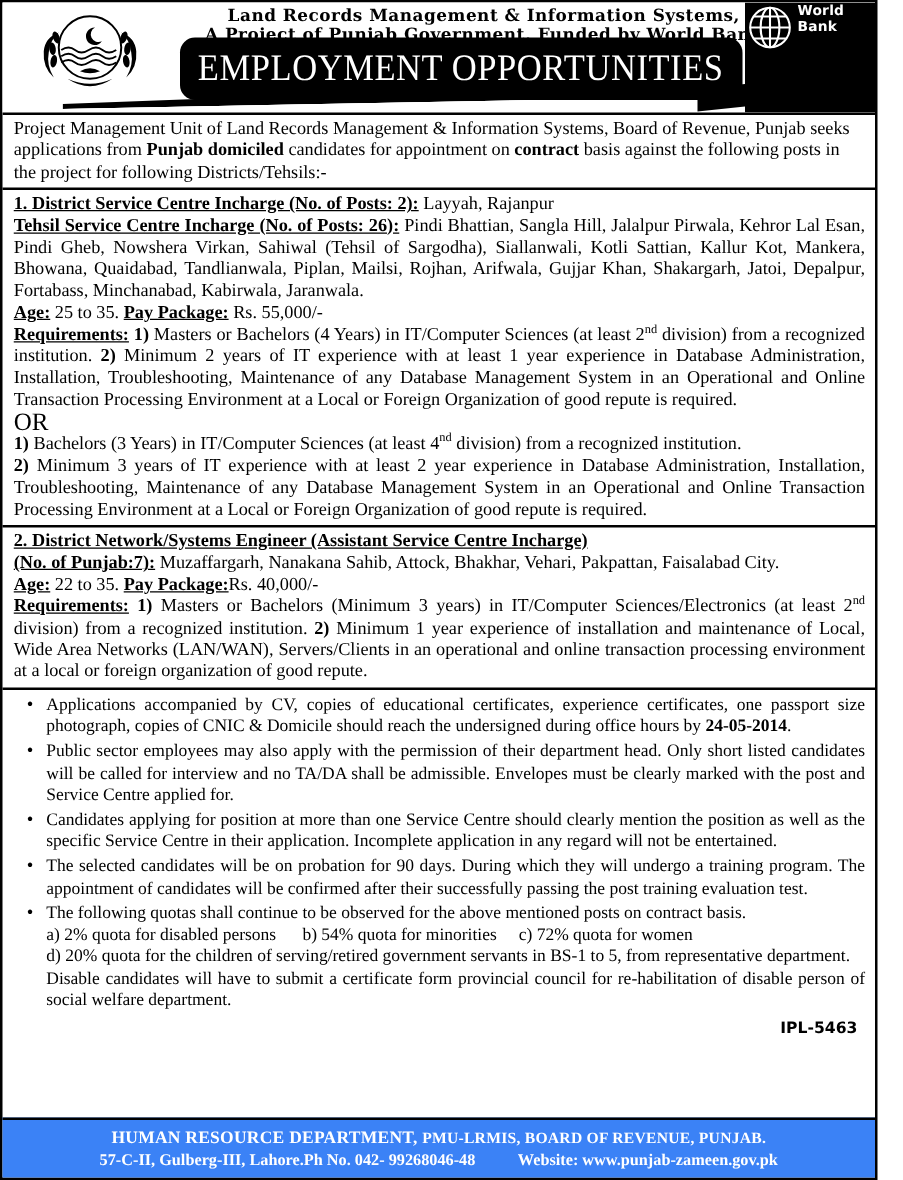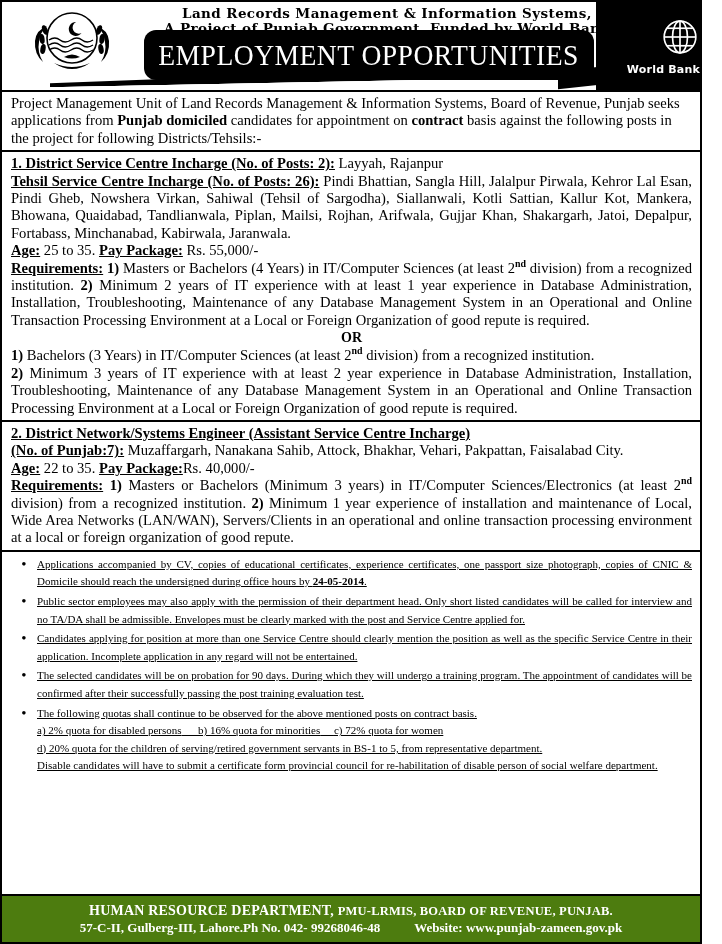--- a/index.html
+++ b/index.html
@@ -66,21 +66,21 @@
     font-family:"Liberation Serif","DejaVu Serif",serif;
     font-size:30px;
     font-weight:400;
     letter-spacing:.5px;
     transform:scaleX(.92);
     white-space:nowrap;
   }
   .wb{
     position:absolute;right:0;top:0;width:104px;height:88px;
     z-index:4;
-    display:flex;flex-direction:column;align-items:flex-end;justify-content:center;
+    display:flex;align-items:flex-start;justify-content:center;
     gap:2px;
   }
   .wb-label{
     color:#fff;
     font-family:"DejaVu Sans","Liberation Sans",sans-serif;
     font-weight:bold;font-size:11px;letter-spacing:.2px;
   }
 
   
   .body{
@@ -95,56 +95,55 @@
   p{margin:0;}
   .jt{
     text-align:justify;
     text-justify:inter-word;
     font-size:14.6px;
     line-height:17.4px;
   }
   .jt-last{text-align:left;}
   b{font-weight:bold;}
   .u{text-decoration:underline;font-weight:bold;}
-  sup{font-size:.68em;vertical-align:super;line-height:0;font-weight:bold;}
-  .ctr{text-align:center;font-weight:bold;font-size:14px;line-height:18px;}
+  sup{font-size:.68em;vertical-align:super;line-height:0;font-weight:normal;}
+  .ctr{font-weight:normal;font-size:20px;line-height:18px;}
 
   
   .bullets{padding:4px 8px 0 9px;flex:1 1 auto;position:relative;}
   .bul{
     display:flex;
     margin-bottom:2px;
   }
   .dot{
     flex:0 0 26px;
     font-size:15px;line-height:17.6px;
     text-align:center;
     padding-top:0px;
   }
   .btxt{
     flex:1 1 auto;
     text-align:justify;
     text-justify:inter-word;
-    font-size:11px;
+    font-size:14px;
     line-height:17.6px;
-    text-decoration:underline;
   }
   .btxt .nj{text-align:left;}
   .quota-row{white-space:pre;}
   .ipl{
     text-align:right;
     font-family:"DejaVu Sans","Liberation Sans",sans-serif;
     font-weight:bold;font-size:12.5px;
     padding:2px 6px 1px 0;
   }
 
   
   .footer{
     flex:0 0 46px;height:46px;
-    background:#4d7c0f;color:#fff;
+    background:#3b82f6;color:#fff;
     display:flex;flex-direction:column;
     align-items:center;justify-content:center;
     gap:1px;
     border-top:2px solid #000;
   }
   .f1{
     font-family:"Liberation Serif","DejaVu Serif",serif;
     font-weight:bold;font-size:14px;letter-spacing:.2px;
   }
   .f1 .sm{font-size:12.5px;}
@@ -223,21 +222,21 @@
     <div class="blk">
       <p class="jt jt-last"><span>Project Management Unit of Land Records Management &amp; Information Systems, Board of Revenue, Punjab seeks applications from </span><b>Punjab domiciled</b><span> candidates for appointment on </span><b>contract</b><span> basis against the following posts in the project for following Districts/Tehsils:-</span></p>
     </div>
 
     <div class="blk">
       <p class="jt jt-last"><span class="u">1. District Service Centre Incharge (No. of Posts: 2):</span><span> Layyah, Rajanpur</span></p>
       <p class="jt"><span class="u">Tehsil Service Centre Incharge (No. of Posts: 26):</span><span> Pindi Bhattian, Sangla Hill, Jalalpur Pirwala, Kehror Lal Esan, Pindi Gheb, Nowshera Virkan, Sahiwal (Tehsil of Sargodha), Siallanwali, Kotli Sattian, Kallur Kot, Mankera, Bhowana, Quaidabad, Tandlianwala, Piplan, Mailsi, Rojhan, Arifwala, Gujjar Khan, Shakargarh, Jatoi, Depalpur, Fortabass, Minchanabad, Kabirwala, Jaranwala.</span></p>
       <p class="jt jt-last"><span class="u">Age:</span><span> 25 to 35. </span><span class="u">Pay Package:</span><span> Rs. 55,000/-</span></p>
       <p class="jt"><span class="u">Requirements:</span><b> 1)</b><span> Masters or Bachelors (4 Years) in IT/Computer Sciences (at least 2</span><sup>nd</sup><span> division) from a recognized institution. </span><b>2)</b><span> Minimum 2 years of IT experience with at least 1 year experience in Database Administration, Installation, Troubleshooting, Maintenance of any Database Management System in an Operational and Online Transaction Processing Environment at a Local or Foreign Organization of good repute is required.</span></p>
       <p class="ctr">OR</p>
-      <p class="jt jt-last"><b>1)</b><span> Bachelors (3 Years) in IT/Computer Sciences (at least 2</span><sup>nd</sup><span> division) from a recognized institution.</span></p>
+      <p class="jt jt-last"><b>1)</b><span> Bachelors (3 Years) in IT/Computer Sciences (at least 4</span><sup>nd</sup><span> division) from a recognized institution.</span></p>
       <p class="jt"><b>2)</b><span>  Minimum 3 years of IT experience with at least 2 year experience in Database Administration, Installation, Troubleshooting, Maintenance of any Database Management System in an Operational and Online Transaction Processing Environment at a Local or Foreign Organization of good repute is required.</span></p>
     </div>
 
     <div class="blk">
       <p class="jt jt-last"><span class="u">2. District Network/Systems Engineer (Assistant Service Centre Incharge)</span></p>
       <p class="jt jt-last"><span class="u">(No. of Punjab:7):</span><span> Muzaffargarh, Nanakana Sahib, Attock, Bhakhar, Vehari, Pakpattan, Faisalabad City.</span></p>
       <p class="jt jt-last"><span class="u">Age:</span><span> 22 to 35. </span><span class="u">Pay Package:</span><span>Rs. 40,000/-</span></p>
       <p class="jt"><span class="u">Requirements:</span><b>  1)</b><span> Masters or Bachelors (Minimum 3 years) in IT/Computer Sciences/Electronics (at least 2</span><sup>nd</sup><span> division) from a recognized institution. </span><b>2)</b><span> Minimum 1 year experience of installation and maintenance of Local, Wide Area Networks (LAN/WAN), Servers/Clients in an operational and online transaction processing environment at a local or foreign organization of good repute.</span></p>
     </div>
 
@@ -260,26 +259,27 @@
 
       <div class="bul">
         <div class="dot">•</div>
         <div class="btxt">The selected candidates will be on probation for 90 days. During which they will undergo a training program. The appointment of candidates will be confirmed after their successfully passing the post training evaluation test.</div>
       </div>
 
       <div class="bul">
         <div class="dot">•</div>
         <div class="btxt">
           <div class="nj">The following quotas shall continue to be observed for the above mentioned posts on contract basis.</div>
-          <div class="nj quota-row"><span>a) 2% quota for disabled persons</span>      <span>b) 16% quota for minorities</span>     <span>c) 72% quota for women</span></div>
+          <div class="nj quota-row"><span>a) 2% quota for disabled persons</span>      <span>b) 54% quota for minorities</span>     <span>c) 72% quota for women</span></div>
           <div>d) 20% quota for the children of serving/retired government servants in BS-1 to 5, from representative department.</div>
           <div>Disable candidates will have to submit a certificate form provincial council for re-habilitation of disable person of social welfare department.</div>
         </div>
       </div>
 
+      <div class="ipl">IPL-5463</div>
     </div>
 
   </div>
 
   <div class="footer">
     <div class="f1"><span>HUMAN RESOURCE DEPARTMENT, </span><span class="sm">PMU-LRMIS, BOARD OF REVENUE, PUNJAB.</span></div>
     <div class="f2">
       <span>57-C-II, Gulberg-III, Lahore.Ph No. 042- 99268046-48</span>
       <span>Website: www.punjab-zameen.gov.pk</span>
     </div>

